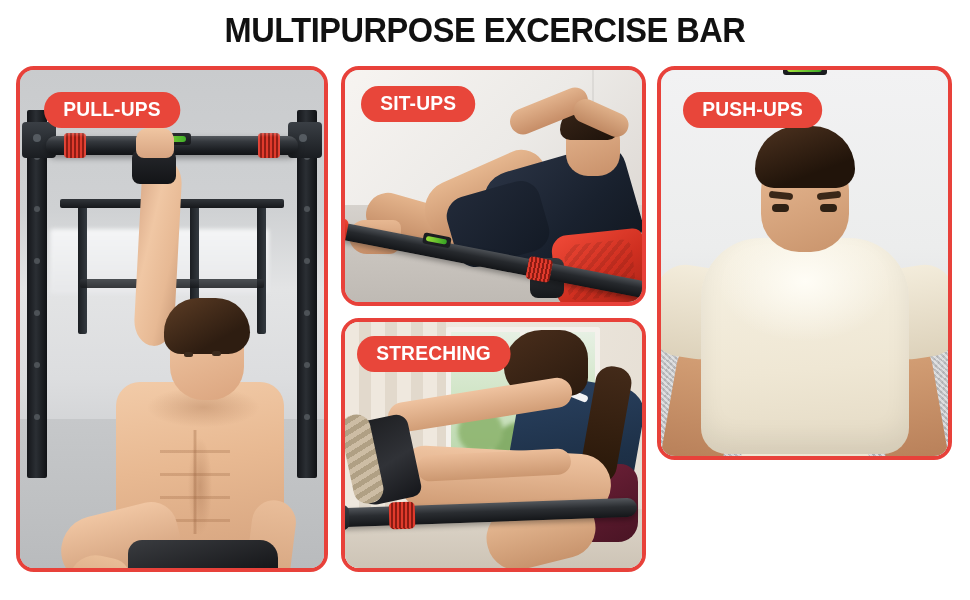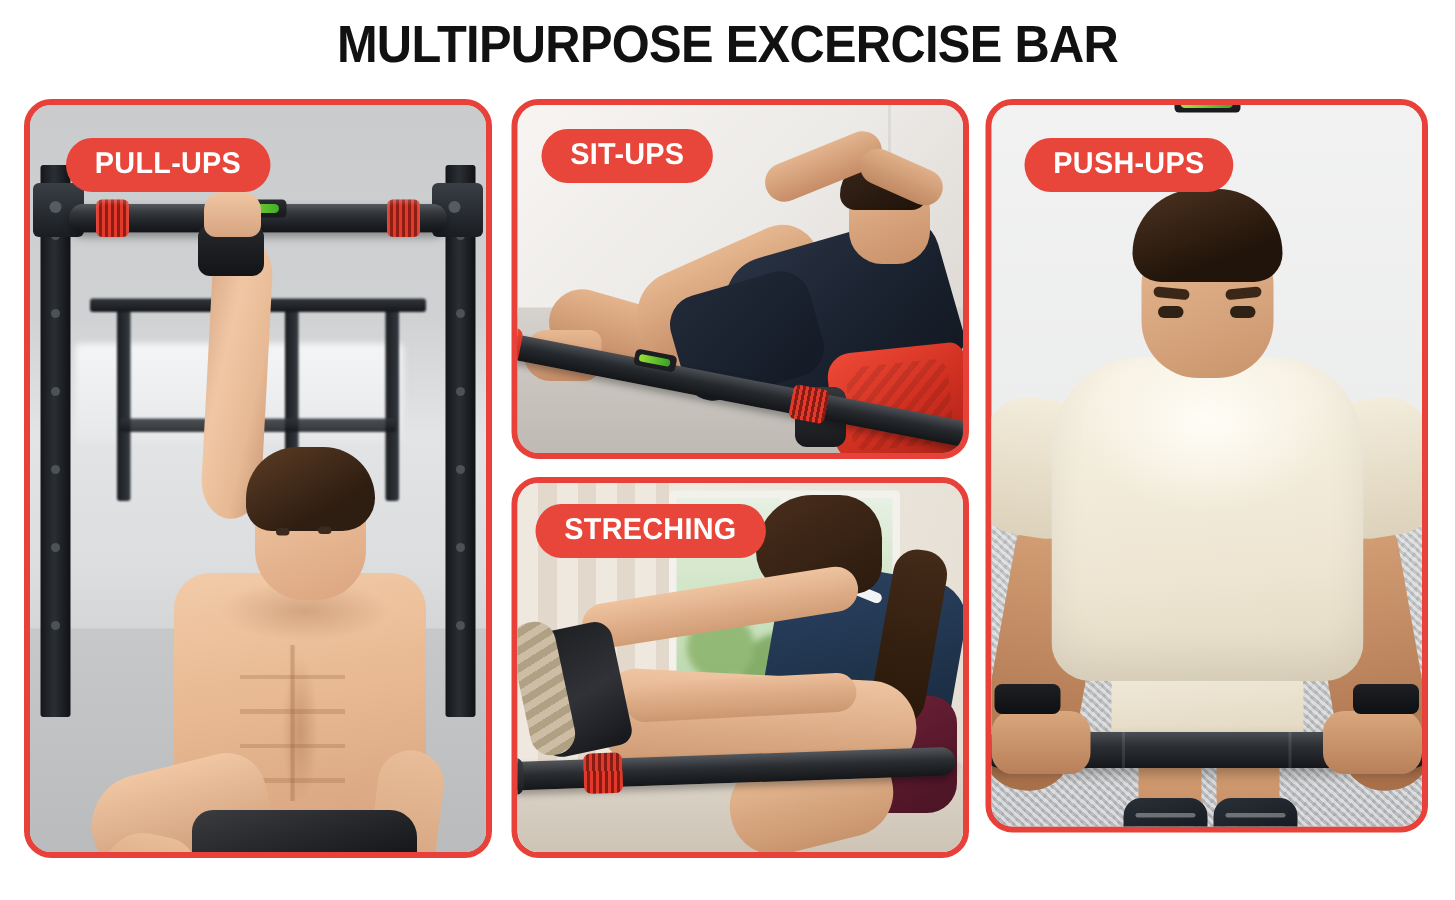--- a/index.html
+++ b/index.html
@@ -32,21 +32,21 @@
   .panel {
     position:absolute;
     border:4px solid #E8413A;
     border-radius:18px;
     overflow:hidden;
     background:#d8d8da;
   }
   #panel-pullups  { left:16px;  top:66px;  width:312px; height:506px; }
   #panel-situps   { left:341px; top:66px;  width:305px; height:240px; }
   #panel-strech   { left:341px; top:318px; width:305px; height:254px; }
-  #panel-pushups  { left:657px; top:66px;  width:295px; height:489px;padding-left:26px; }
+  #panel-pushups  { left:657px; top:66px;  width:295px; height:394px;padding-left:26px; }
 
   .scene { position:absolute; inset:0; overflow:hidden; }
 
   
   .badge {
     position:absolute;
     background:#E8463A;
     color:#ffffff;
     border-radius:22px;
     font-weight:bold;

